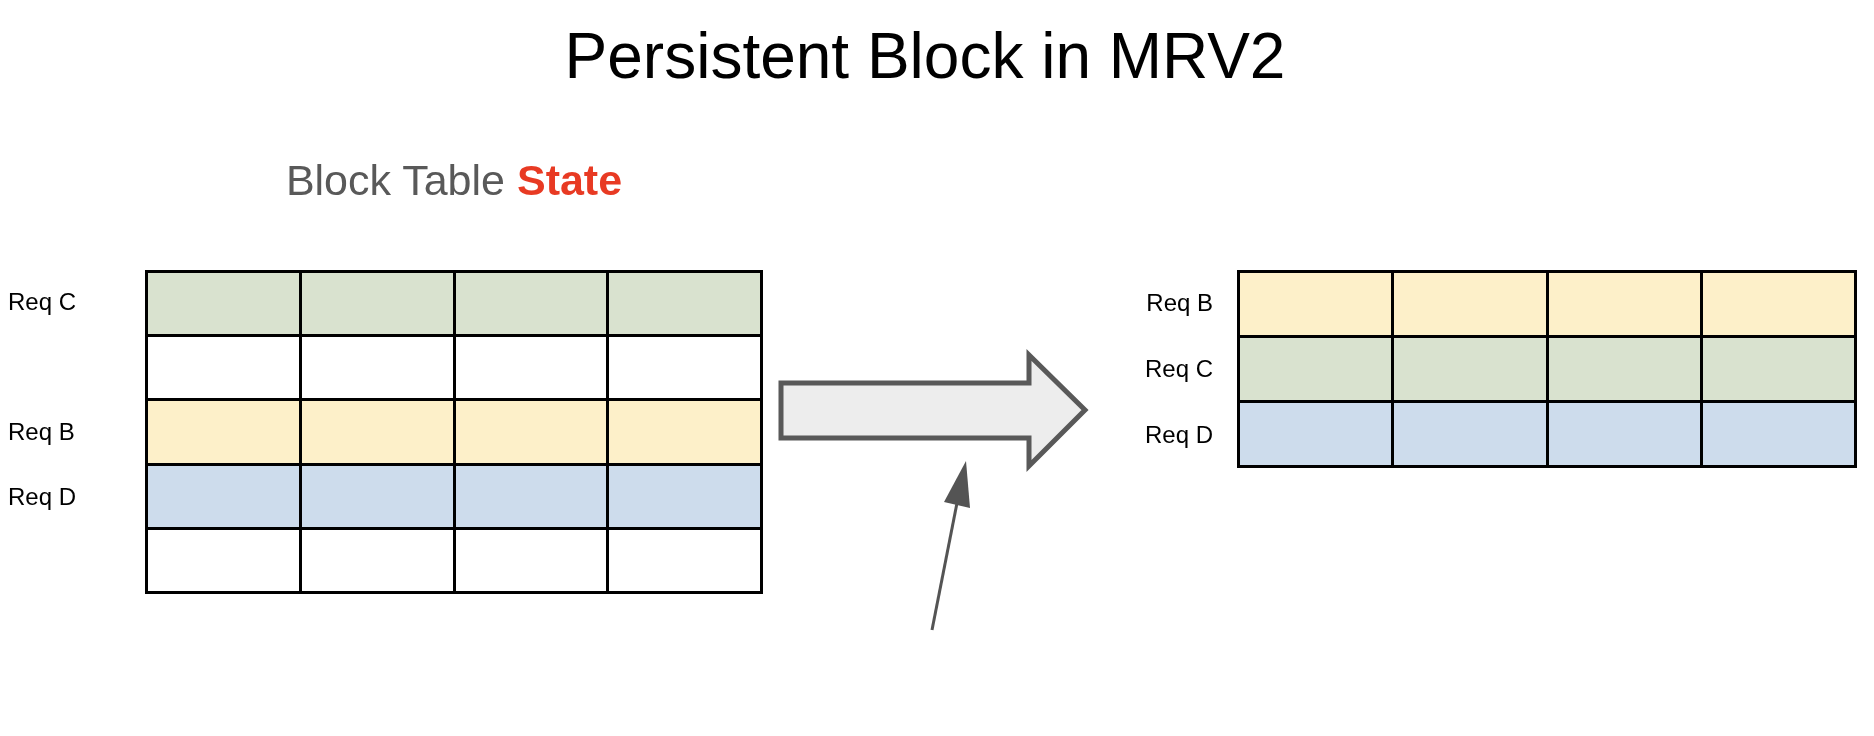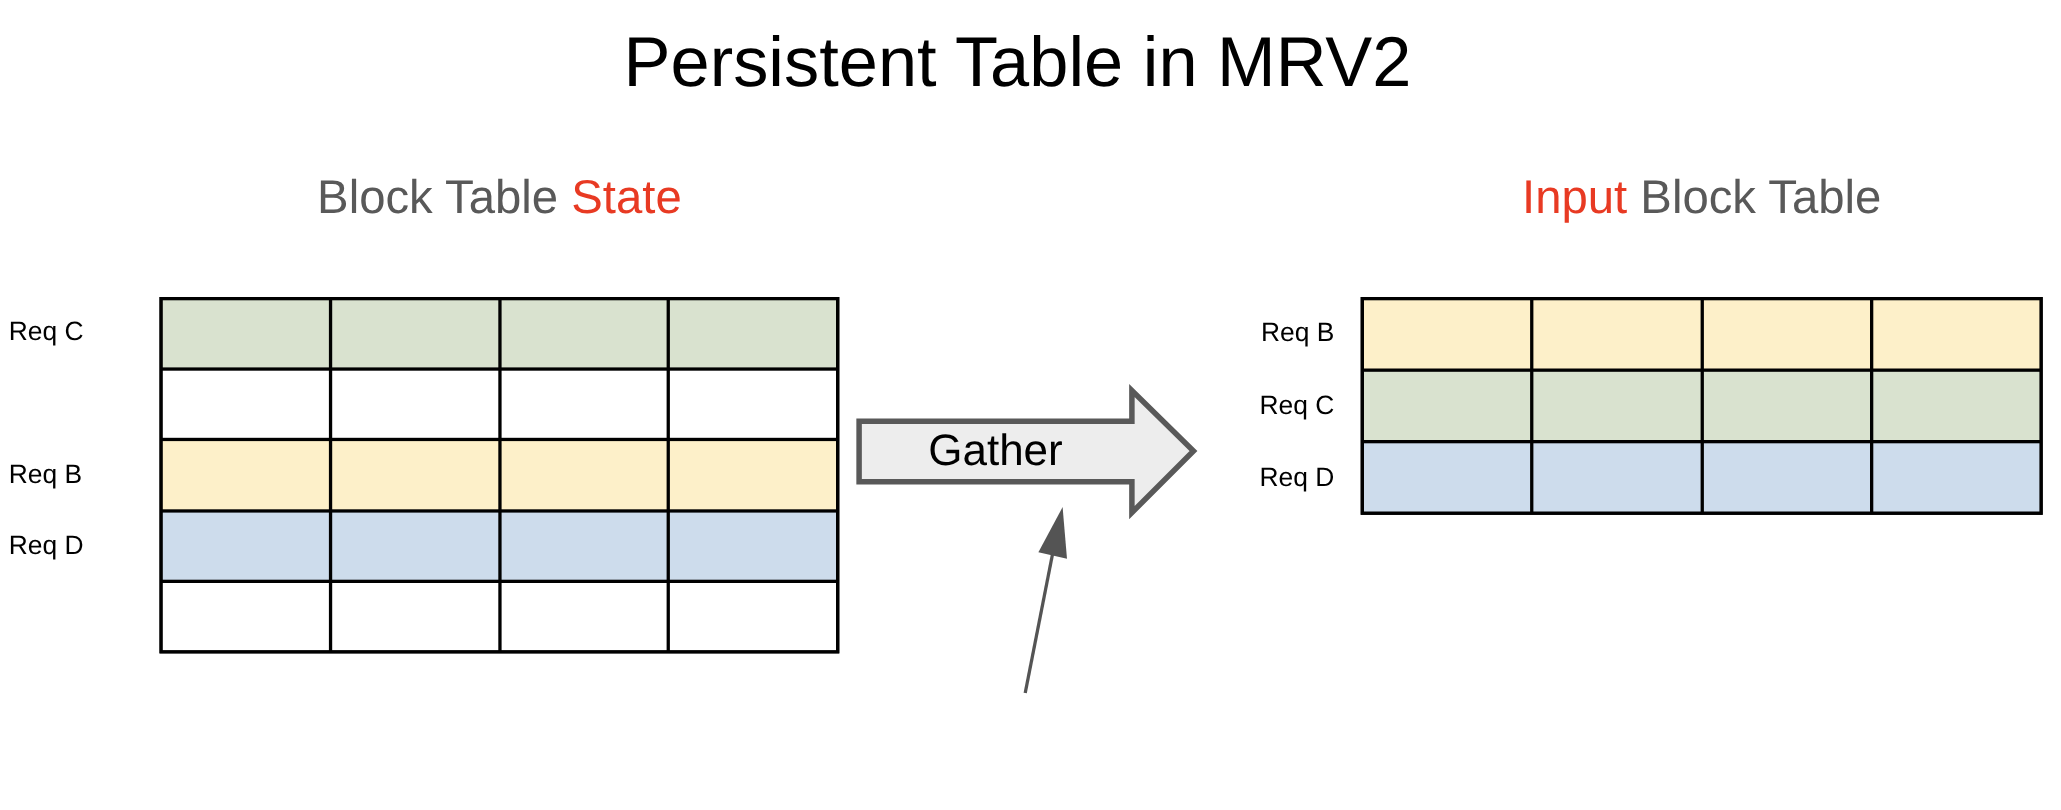--- a/index.html
+++ b/index.html
@@ -8,21 +8,21 @@
     font-family:"Liberation Sans", sans-serif;
   }
   .title{
     position:absolute;left:0;top:20px;width:1850px;text-align:center;
     font-size:64px;line-height:1.15;color:#000;white-space:nowrap;
   }
   .panel-heading{
     position:absolute;top:150px;text-align:center;font-size:43px;line-height:1.4;
     color:#595959;white-space:nowrap;
   }
-  .panel-heading .hl{font-weight:normal;color:#e83a23;}
+  .panel-heading .hl{font-weight:bold;color:#e83a23;}
   .heading-left{left:145px;width:618px;}
   .heading-right{left:1237px;width:620px;}
   .blocktable{
     position:absolute;display:grid;gap:3px;background:#000;border:3px solid #000;
     box-sizing:border-box;
   }
   #left-table{left:145px;top:270px;width:618px;height:324px;}
   #right-table{left:1237px;top:270px;width:620px;height:198px;}
   .bt-cell{width:100%;height:100%;}
   .labels-col{position:absolute;display:grid;}
@@ -41,29 +41,26 @@
   .annotation{
     position:absolute;left:639px;top:645px;width:600px;text-align:center;
     font-size:43px;line-height:1.3;color:#595959;white-space:nowrap;
   }
 </style>
 </head>
 <body>
 
 <div class="canvas">
 
-  <div class="title">Persistent Table in MRV2</div>
+  <div class="title">Persistent Block in MRV2</div>
 
   <div class="panel-heading heading-left">
     <span>Block Table </span><span class="hl">State</span>
   </div>
 
-  <div class="panel-heading heading-right">
-    <span class="hl">Input</span><span> Block Table</span>
-  </div>
 
   <div id="left-labels" class="labels-col" style="grid-template-rows: repeat(5, 1fr);">
       <div class="row-label">Req C</div>
       <div class="row-label"></div>
       <div class="row-label">Req B</div>
       <div class="row-label">Req D</div>
       <div class="row-label"></div>
     </div>
   <div id="left-table" class="blocktable" style="grid-template-columns: repeat(4, 1fr); grid-template-rows: repeat(5, 1fr);">
       <div class="bt-cell" style="background: rgb(217, 226, 207);"></div>
@@ -107,16 +104,15 @@
       <div class="bt-cell" style="background: rgb(205, 220, 236);"></div>
       <div class="bt-cell" style="background: rgb(205, 220, 236);"></div>
     </div>
 
   <svg class="overlay-svg" viewBox="0 0 1874 736" xmlns="http://www.w3.org/2000/svg">
     <polygon id="gather-shape" points="781,383 1029,383 1029,355 1085,410 1029,466 1029,438 781,438" fill="#ededed" stroke="#595959" stroke-width="5" stroke-linejoin="miter"></polygon>
     <line x1="932" y1="630" x2="957" y2="503" stroke="#545454" stroke-width="3"></line>
     <polygon points="966,461 970,508 944,502" fill="#545454"></polygon>
   </svg>
 
-  <div class="gather-label">Gather</div>
 
 
 </div>
 
 </body></html>

